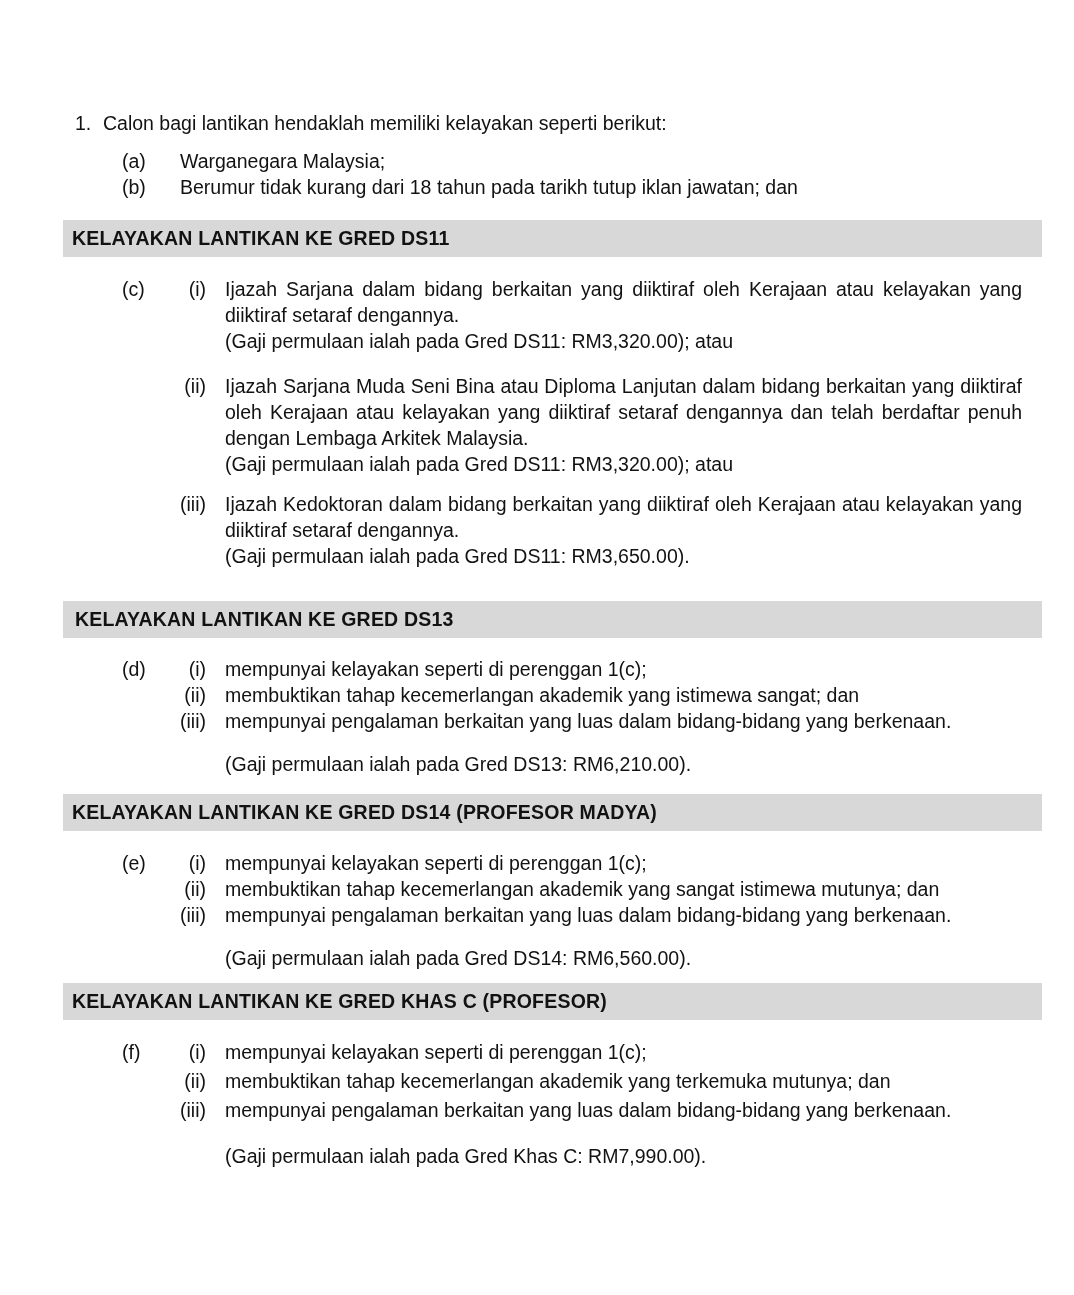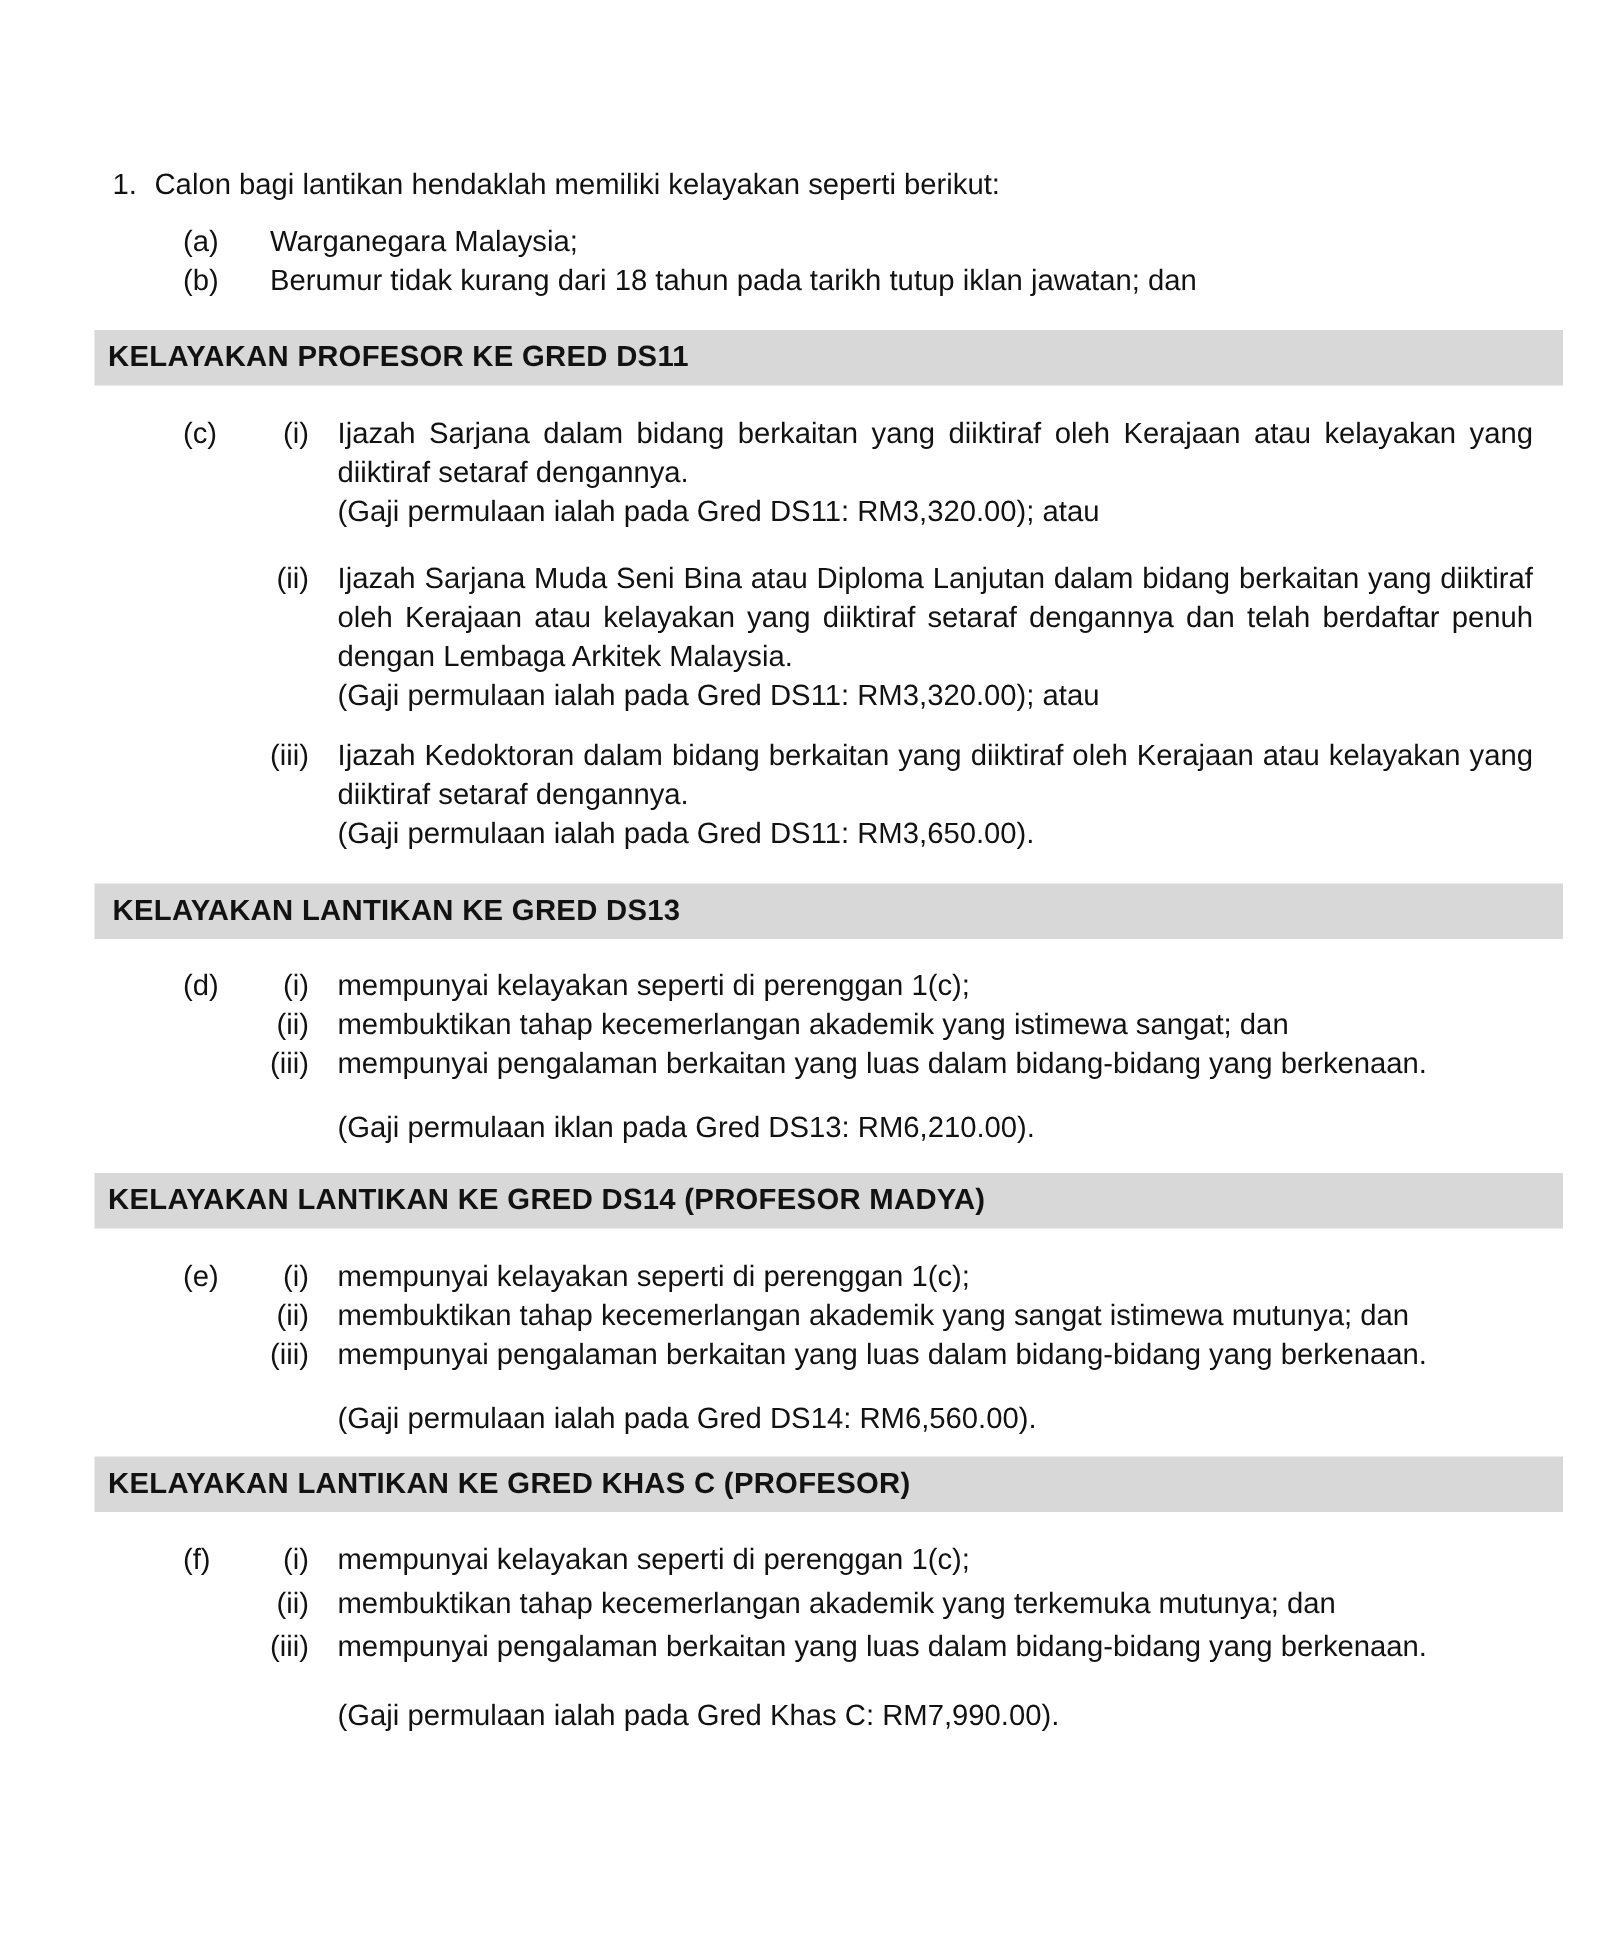--- a/index.html
+++ b/index.html
@@ -20,21 +20,21 @@
     margin-top: 110px;
     width: 979px;
   }
   .bar {
     background: var(--header-bg);
     font-weight: bold;
     padding: 5px 10px 6px 9px;
     letter-spacing: 0.2px;
   }
   .bar-2 { margin-top: 20px; }
-  .bar-3 { margin-top: 20px; padding-left: 12px; }
+  .bar-3 { margin-top: 32px; padding-left: 12px; }
   .bar-4 { margin-top: 17px; }
   .bar-5 { margin-top: 12px; }
 
   .intro {
     display: grid;
     grid-template-columns: 28px 1fr;
     padding-left: 12px;
     margin-top: 16px;
   }
   .reqs { margin-top: 12px; }
@@ -83,21 +83,21 @@
     <div class="req">
       <span>(a)</span>
       <span>Warganegara Malaysia;</span>
     </div>
     <div class="req">
       <span>(b)</span>
       <span>Berumur tidak kurang dari 18 tahun pada tarikh tutup iklan jawatan; dan</span>
     </div>
   </div>
 
-  <div class="bar bar-2">KELAYAKAN PROFESOR KE GRED DS11</div>
+  <div class="bar bar-2">KELAYAKAN LANTIKAN KE GRED DS11</div>
 
   <div class="block3 c-item-1">
     <span>(c)</span>
     <span class="roman">(i)</span>
     <span>
       <span class="just" style="display:block">Ijazah Sarjana dalam bidang berkaitan yang diiktiraf oleh Kerajaan atau kelayakan yang diiktiraf setaraf dengannya.</span>
       <span style="display:block">(Gaji permulaan ialah pada Gred DS11: RM3,320.00); atau</span>
     </span>
   </div>
 
@@ -131,21 +131,21 @@
       <span></span>
       <span class="roman">(ii)</span>
       <span>membuktikan tahap kecemerlangan akademik yang istimewa sangat; dan</span>
     </div>
     <div class="block3">
       <span></span>
       <span class="roman">(iii)</span>
       <span>mempunyai pengalaman berkaitan yang luas dalam bidang-bidang yang berkenaan.</span>
     </div>
   </div>
-  <div class="salary-standalone">(Gaji permulaan iklan pada Gred DS13: RM6,210.00).</div>
+  <div class="salary-standalone">(Gaji permulaan ialah pada Gred DS13: RM6,210.00).</div>
 
   <div class="bar bar-4">KELAYAKAN LANTIKAN KE GRED DS14 (PROFESOR MADYA)</div>
 
   <div class="e-items">
     <div class="block3">
       <span>(e)</span>
       <span class="roman">(i)</span>
       <span>mempunyai kelayakan seperti di perenggan 1(c);</span>
     </div>
     <div class="block3">

